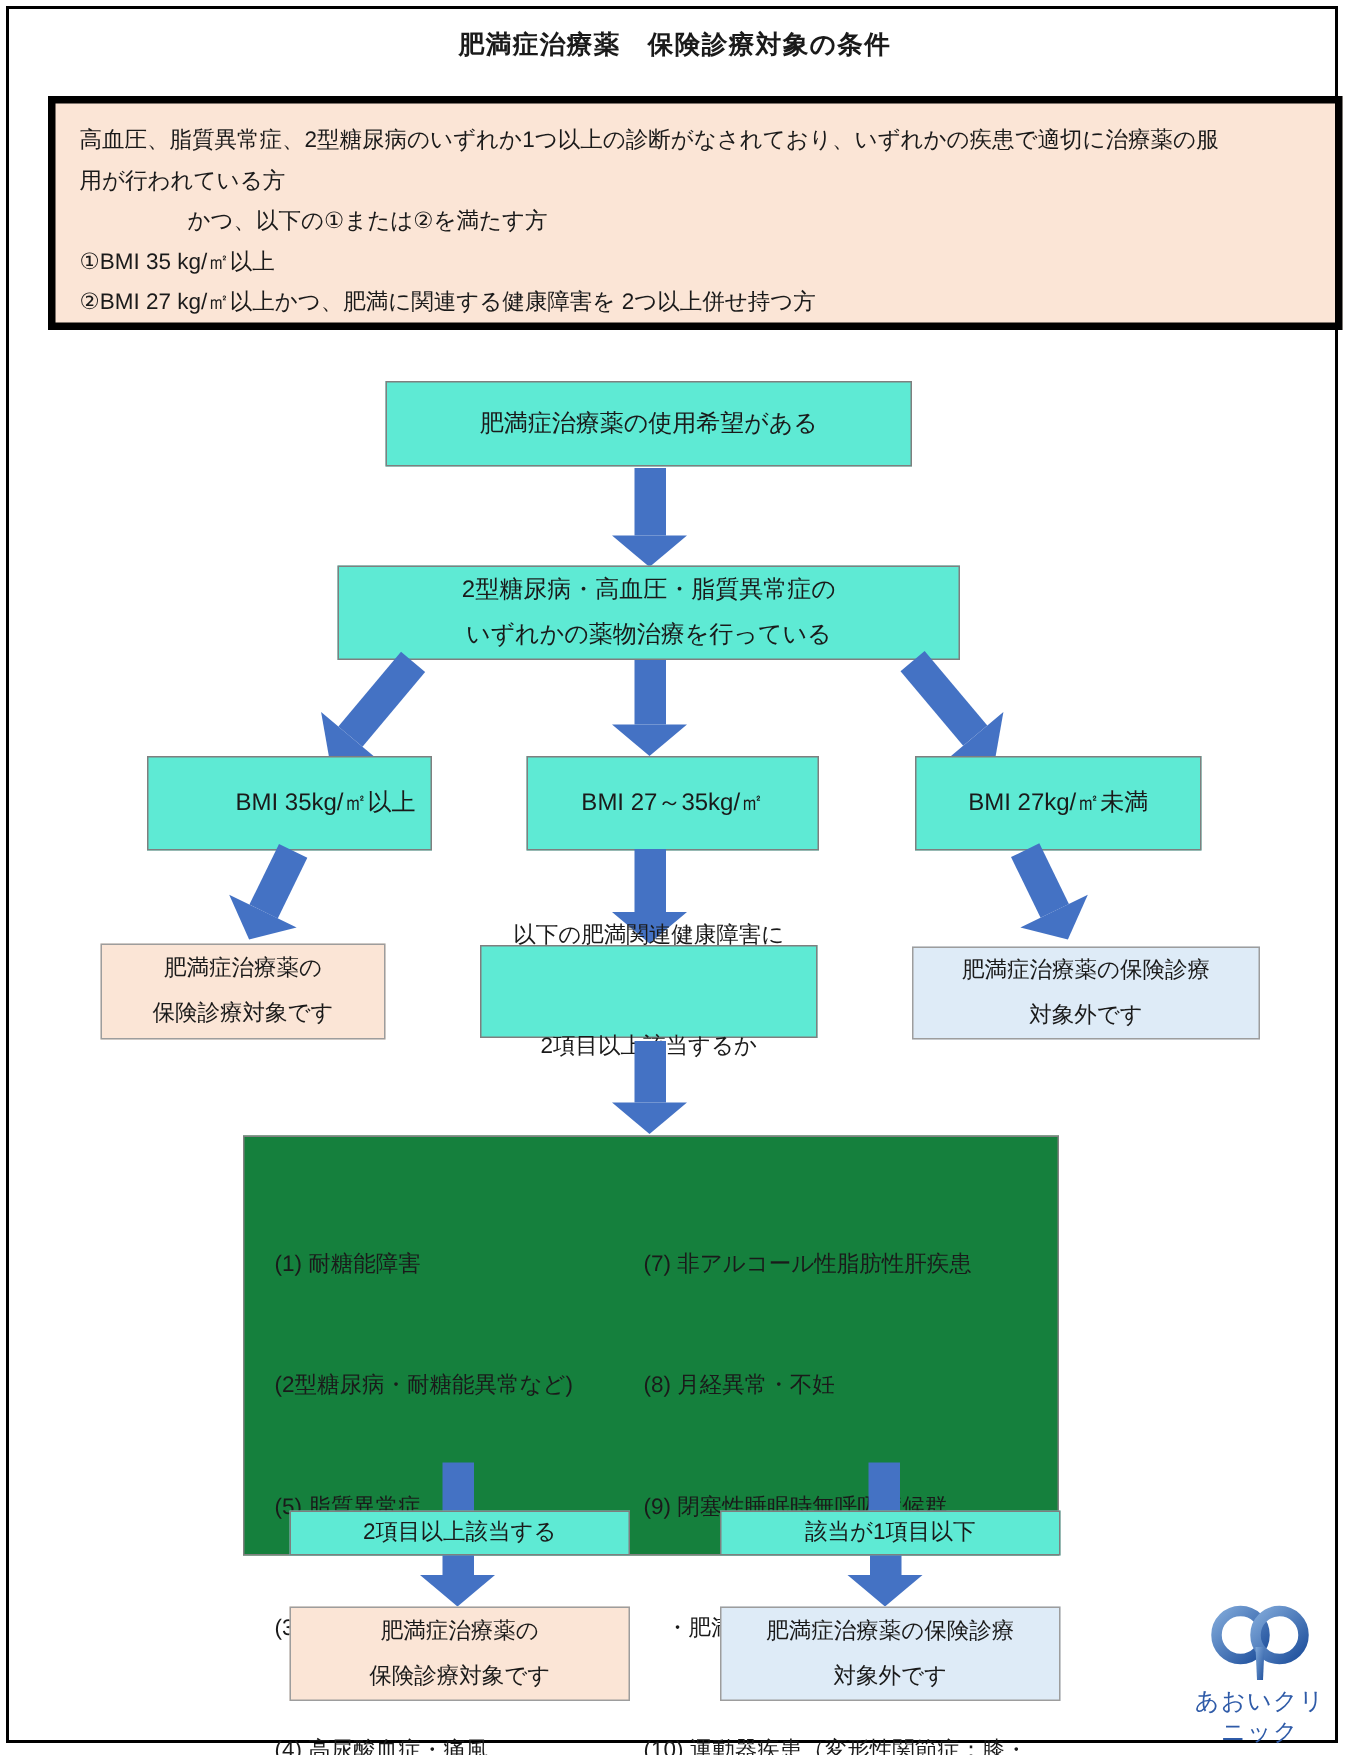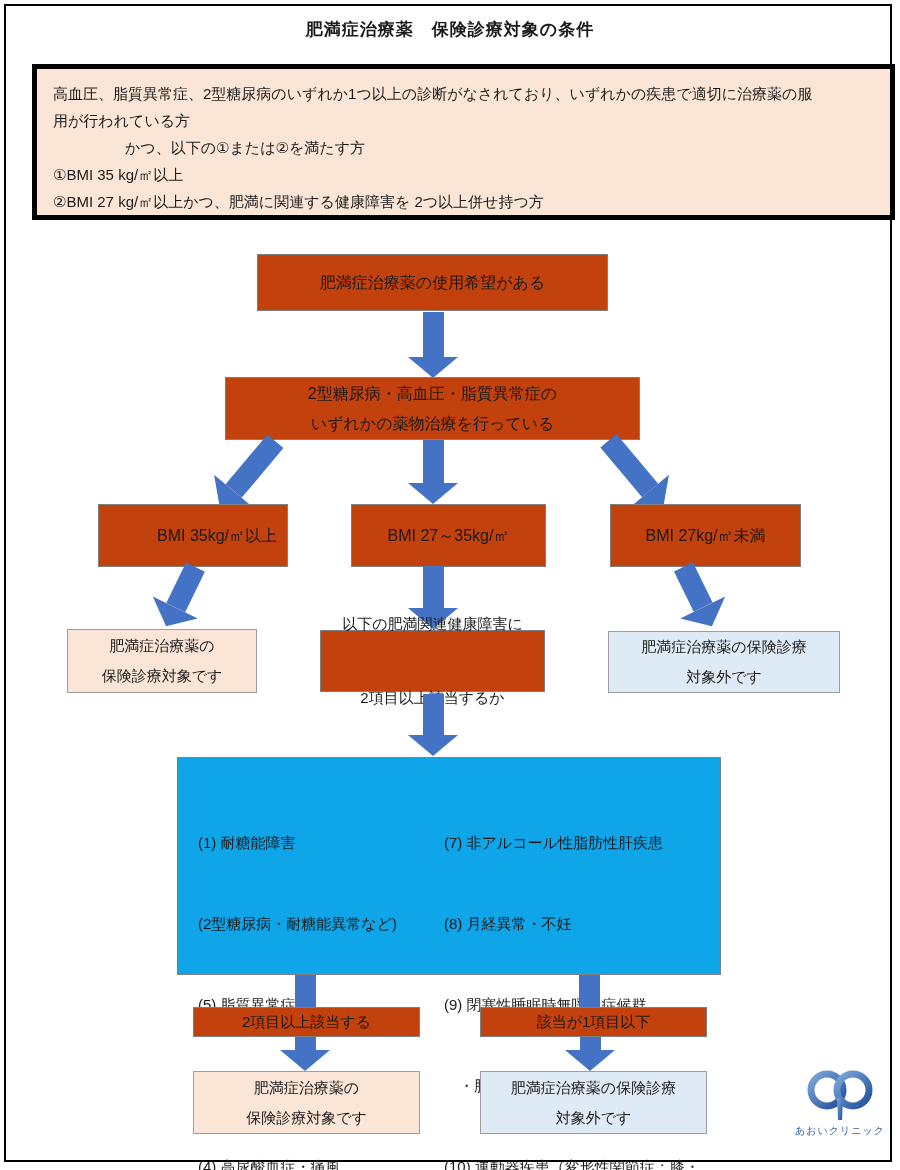--- a/index.html
+++ b/index.html
@@ -5,40 +5,40 @@
   html,body{margin:0;padding:0;background:#fff;}
   .page{position:relative;width:900px;height:1170px;background:#fff;overflow:hidden;
         font-family:"Liberation Sans","DejaVu Sans",sans-serif;color:#1a1a1a;}
   .frame{position:absolute;left:4px;top:4px;width:888px;height:1158px;border:2px solid #000;box-sizing:border-box;}
   .title{position:absolute;left:0;top:18px;width:100%;text-align:center;
          font-size:17px;font-weight:bold;letter-spacing:1px;}
   .cond-box{position:absolute;left:32px;top:64px;width:863px;height:156px;box-sizing:border-box;
             background:var(--peach,#FBE5D6);border:5px solid #000000;
             padding:11px 16px 0 16px;font-size:15px;line-height:27px;}
   .cond-box .indent{text-indent:72px;}
-  .node{position:absolute;box-sizing:border-box;background:#c2410c;border:1px solid #7f7f7f;
+  .node{position:absolute;box-sizing:border-box;background:#5eead4;border:1px solid #7f7f7f;
         display:flex;flex-direction:column;justify-content:center;align-items:center;
         text-align:center;font-size:15px;line-height:30px;}
   .node.big-font{font-size:16px;}
   .node.peach{background:var(--peach,#FBE5D6);border-color:#9d9d9d;}
   .node.blue{background:var(--light-blue,#DEEBF7);border-color:#9d9d9d;}
-  .bigbox{position:absolute;left:177px;top:757px;width:544px;height:218px;box-sizing:border-box;
-          background:#0ea5e9;border:1px solid #808080;}
+  .bigbox{position:absolute;left:162px;top:757px;width:544px;height:280px;box-sizing:border-box;
+          background:#15803d;border:1px solid #808080;}
   .crit-col{position:absolute;top:17px;font-size:15px;line-height:27px;white-space:pre;}
   .crit-col.left{left:20px;}
   .crit-col.right{left:266px;}
   .arrow{position:absolute;width:50px;display:flex;flex-direction:column;align-items:center;}
   .arrow .stem{width:21px;flex:1;background:var(--arrow-blue,#4472C4);}
   .arrow .head{width:0;height:0;border-left:25px solid transparent;border-right:25px solid transparent;
                border-top:21px solid var(--arrow-blue,#4472C4);}
   .arrow.diag{transform-origin:50% 0;}
   .stem-only{position:absolute;width:21px;background:var(--arrow-blue,#4472C4);}
   .logo{position:absolute;left:792px;top:1068px;width:96px;height:84px;text-align:center;}
   .logo .mark{display:block;margin:0 auto;}
-  .logo .name{display:block;margin-top:-2px;font-size:10px;color:#2f5ba8;letter-spacing:1px;}
+  .logo .name{display:block;margin-top:-2px;font-size:16px;color:#2f5ba8;letter-spacing:1px;}
 </style>
 </head>
 <body>
 
 <div class="page">
   <div class="frame"></div>
 
   <div class="title">肥満症治療薬　保険診療対象の条件</div>
 
   <div class="cond-box">

